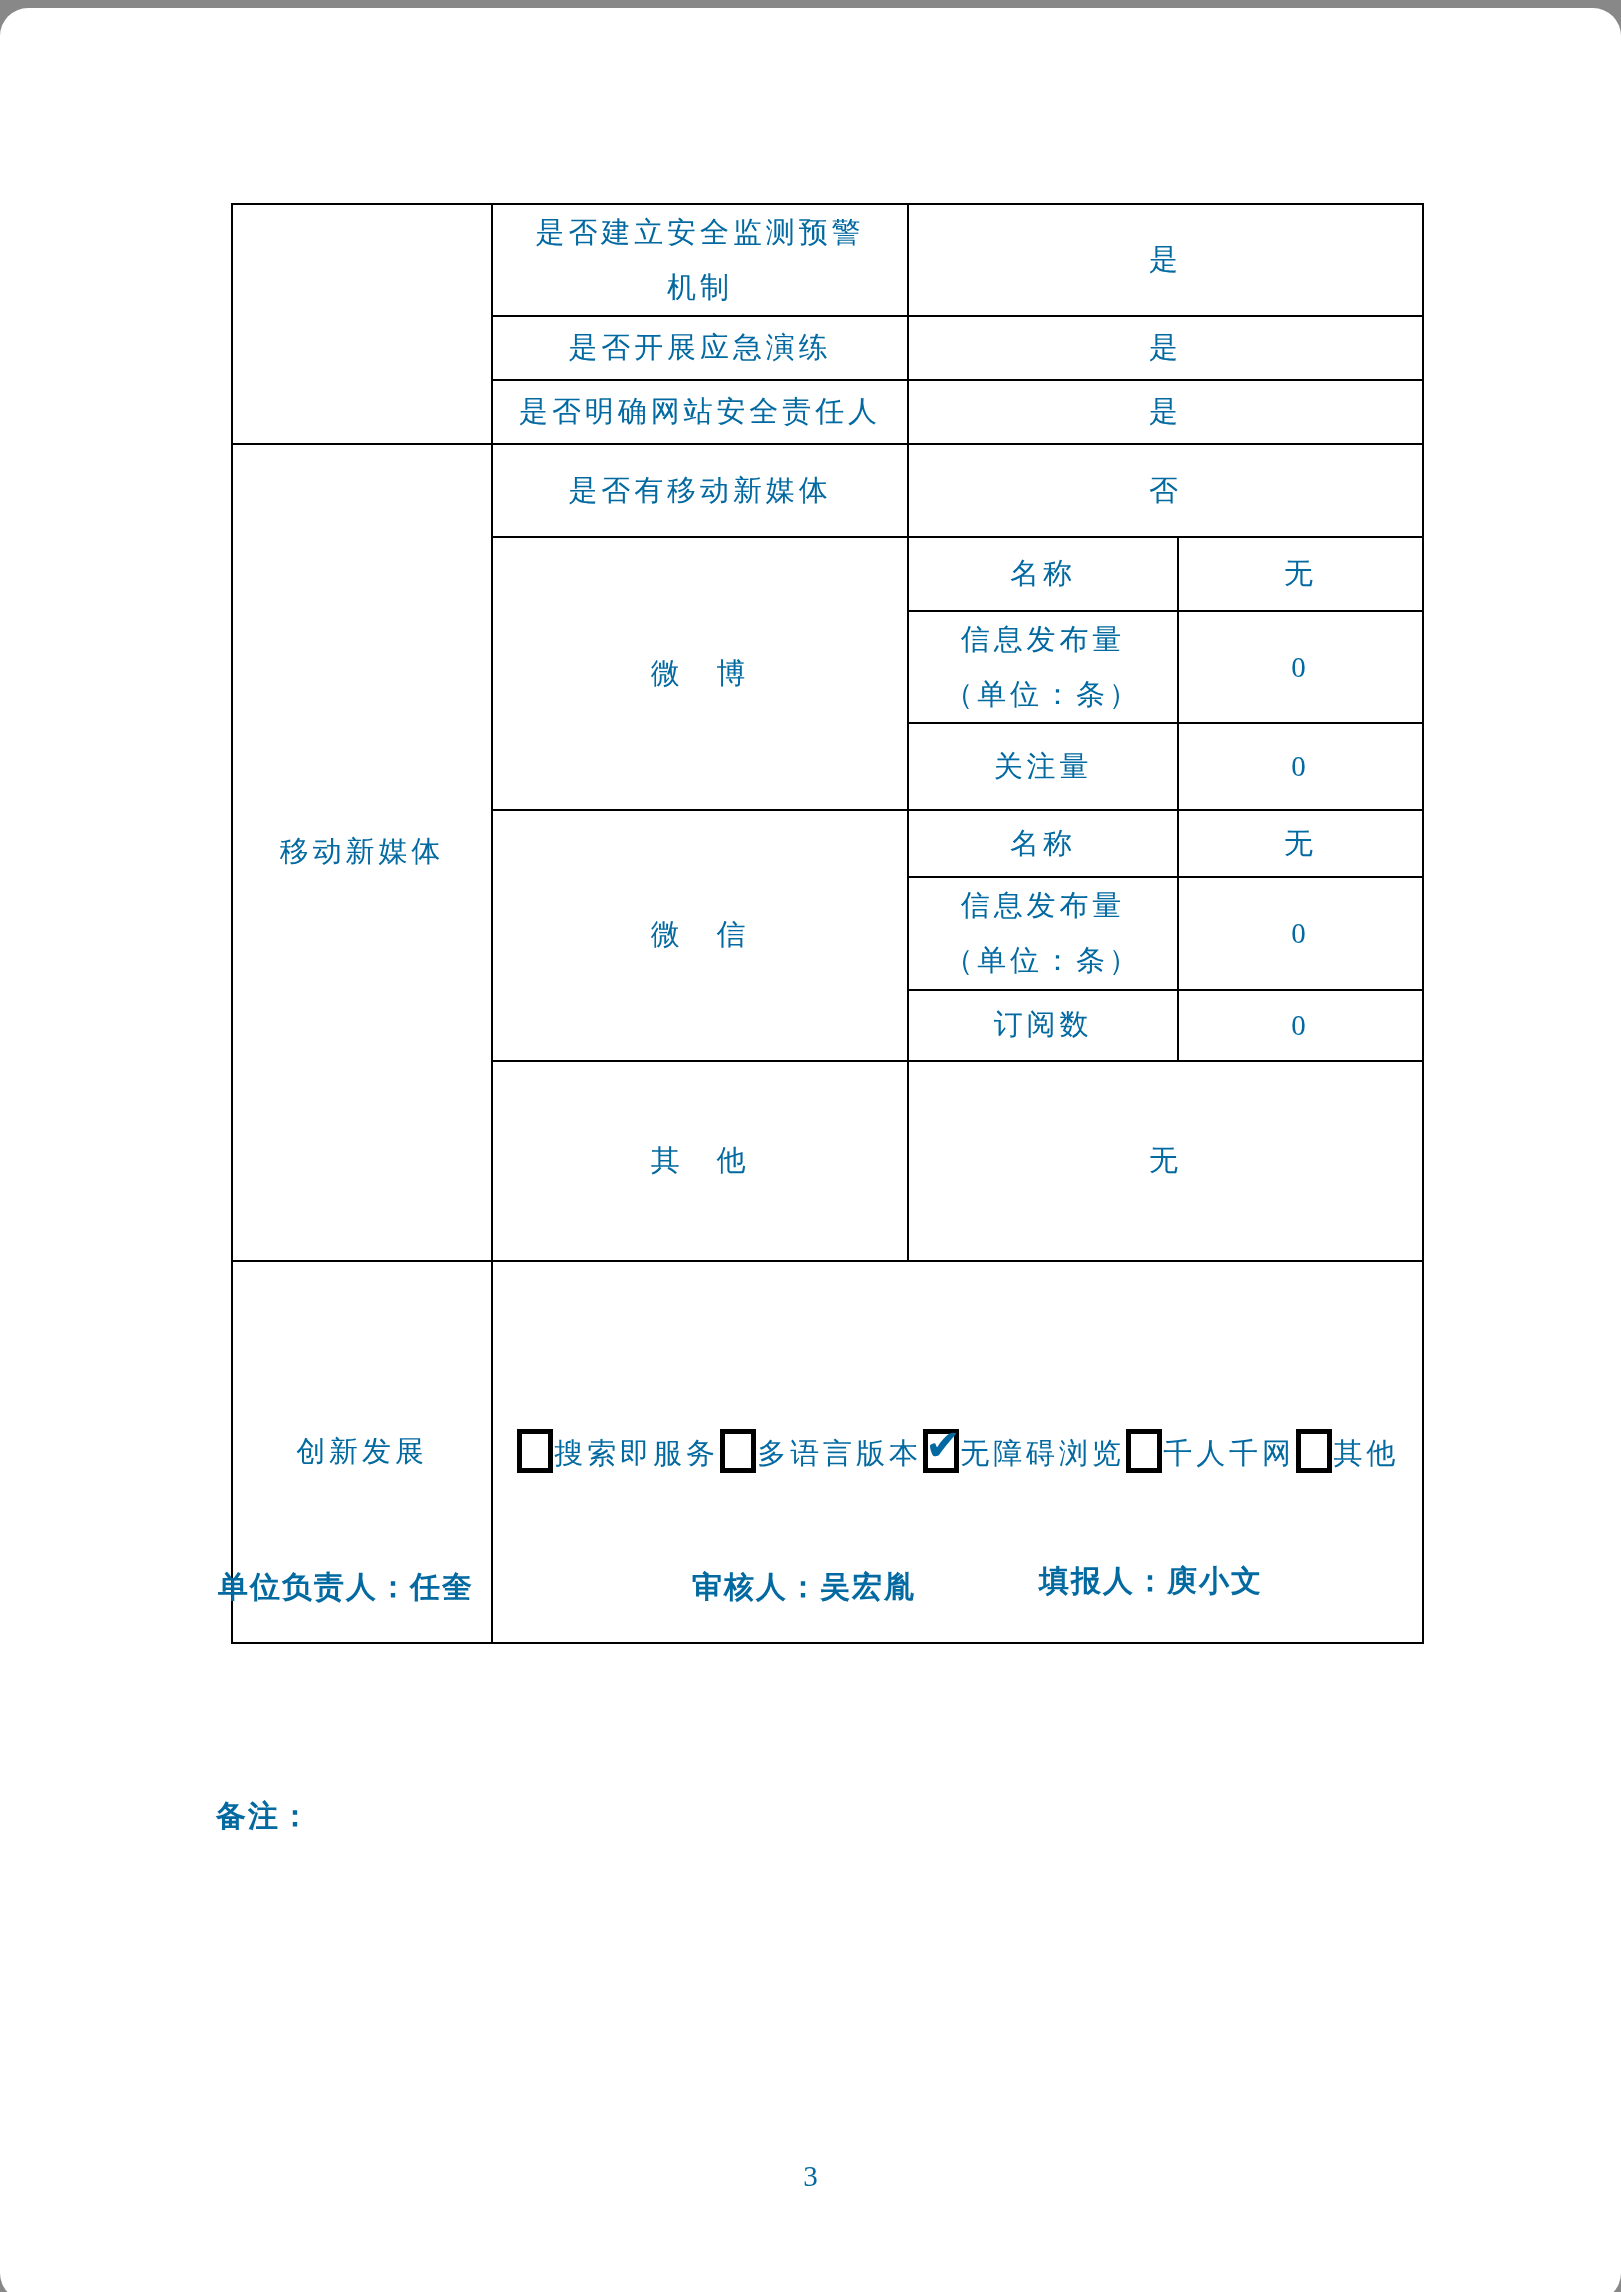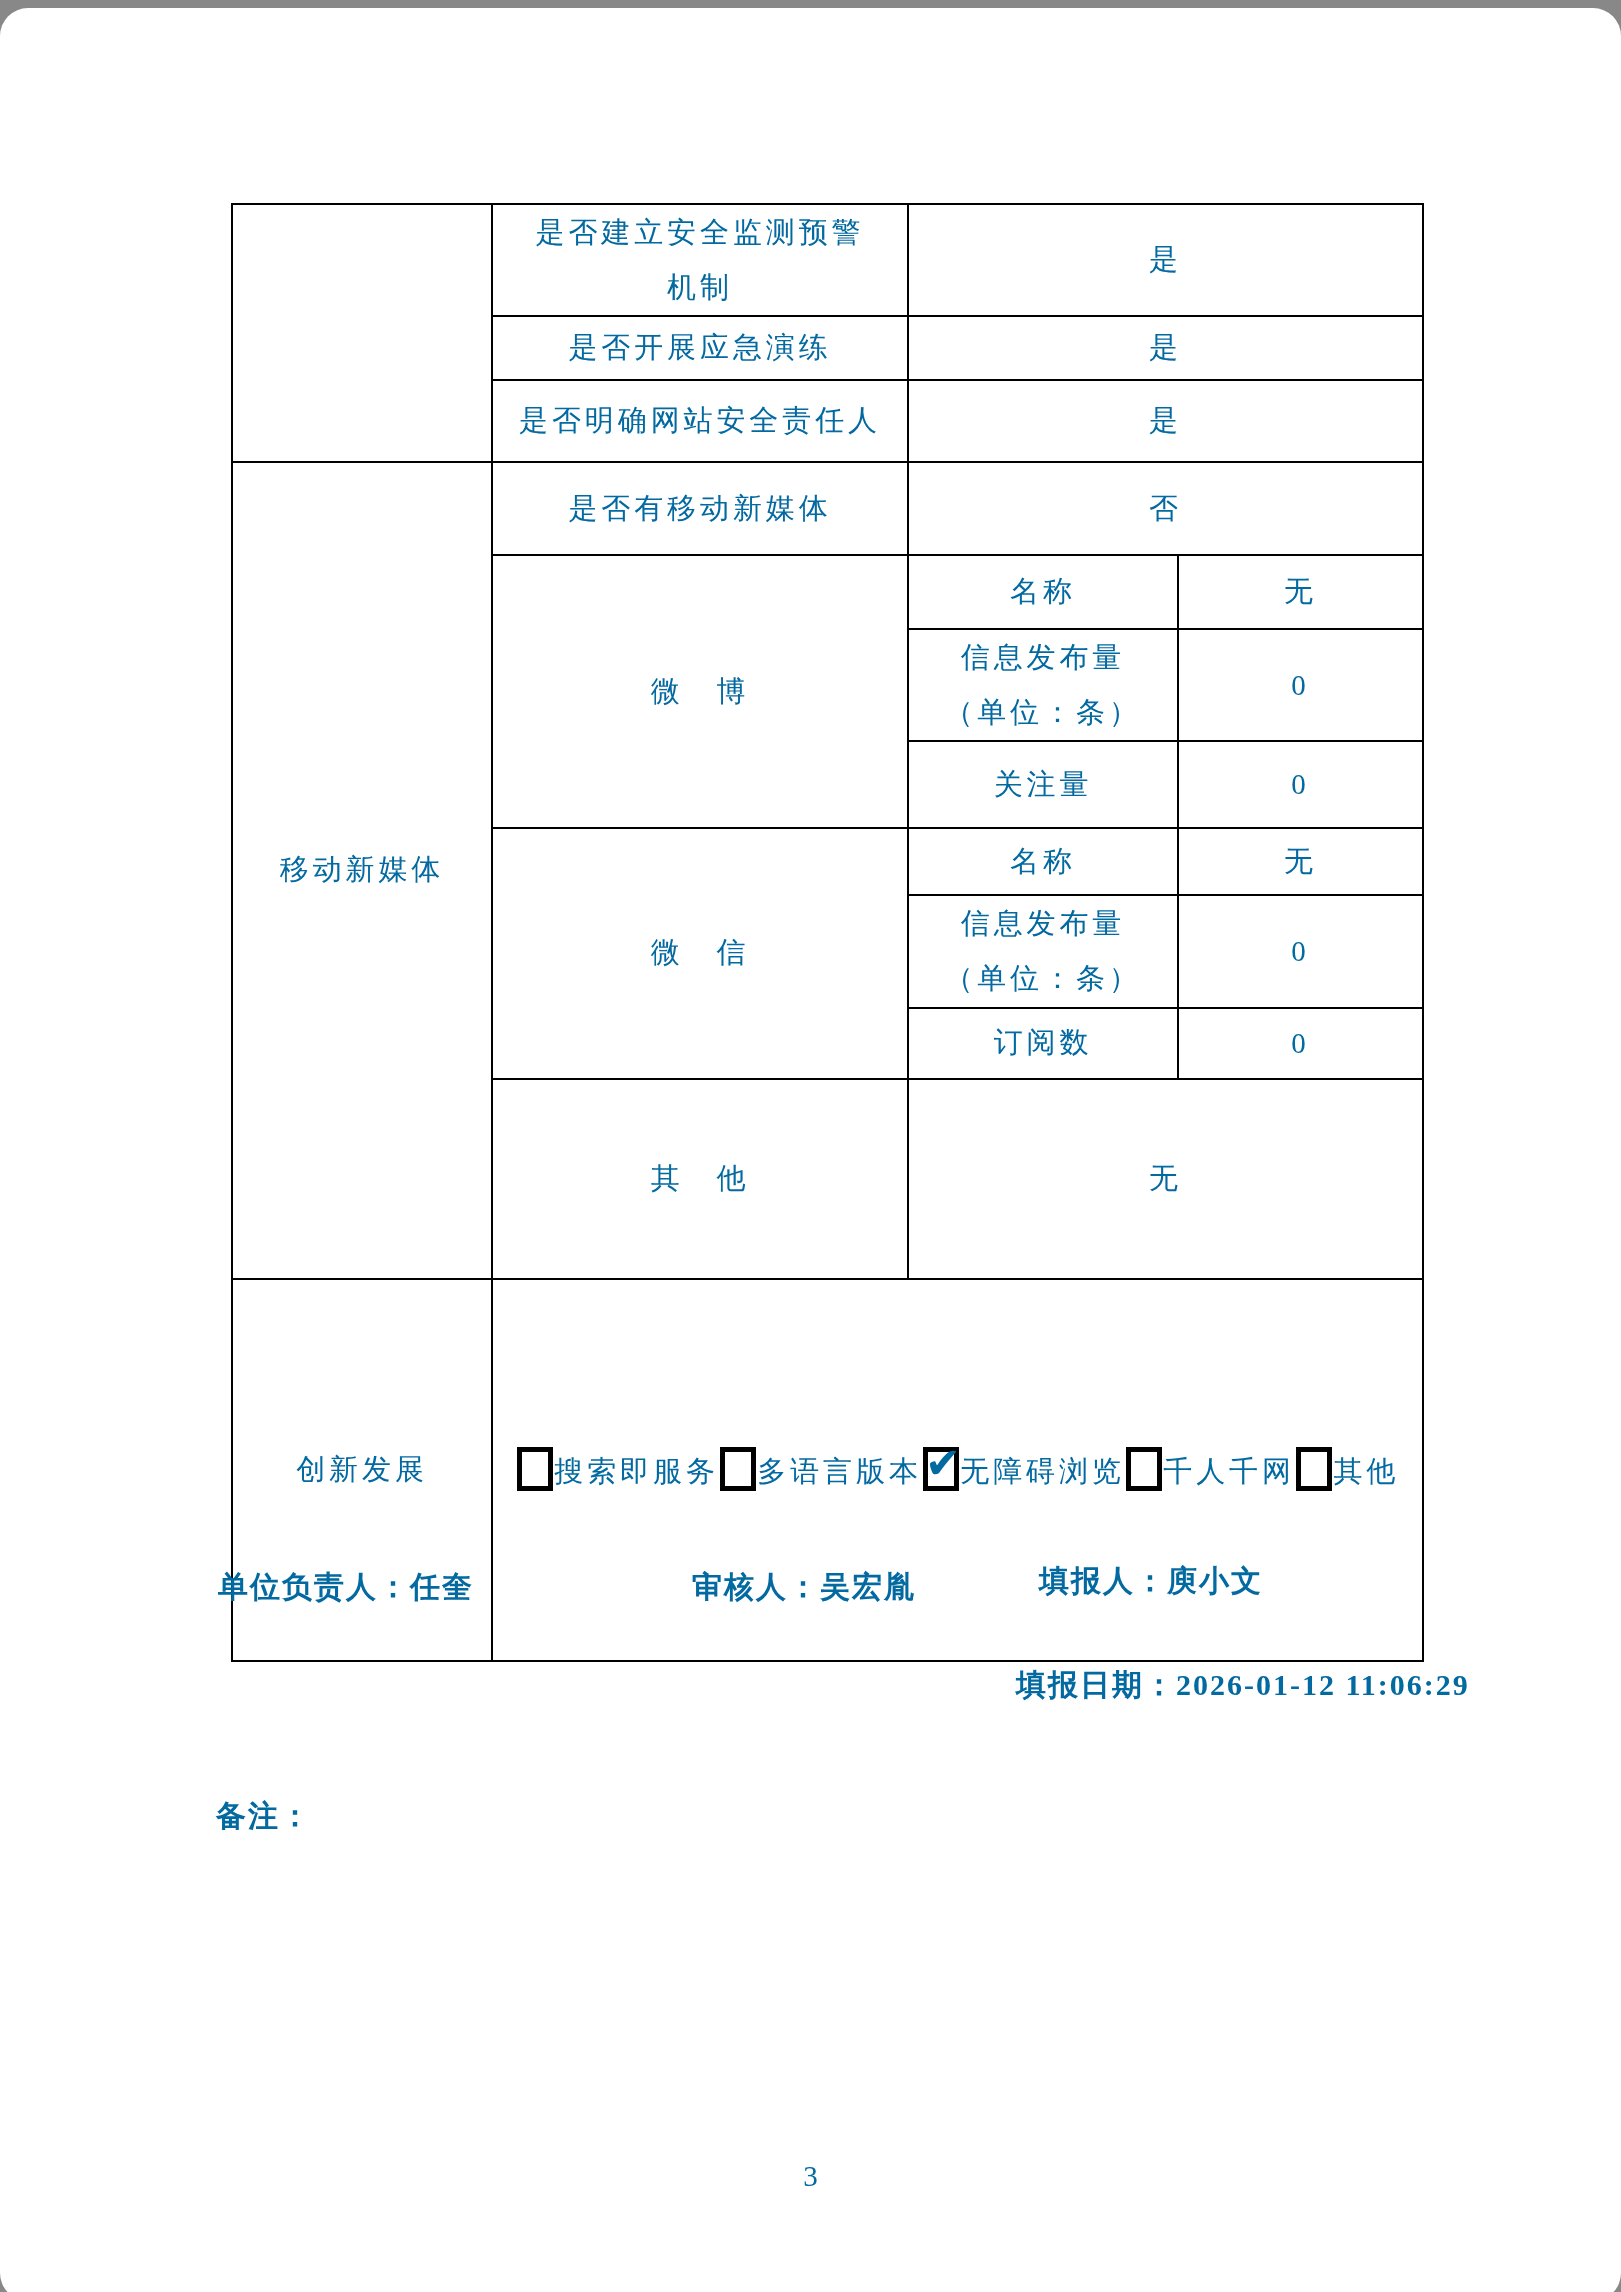--- a/index.html
+++ b/index.html
@@ -21,21 +21,21 @@
   }
   table.report td{
     border:2px solid #000;
     text-align:center;
     vertical-align:middle;
     font-size:29px;
     letter-spacing:3.9px;
     padding:0 3.9px;
   }
   td.pre{white-space:pre-line;line-height:1.9;}
-  .r1{height:101px;} .r2{height:64px;} .r3{height:82px;} .r4{height:93px;}
+  .r1{height:101px;} .r2{height:64px;} .r3{height:64px;} .r4{height:93px;}
   .r5{height:74px;}  .r6{height:100px;} .r7{height:87px;} .r8{height:67px;}
   .r9{height:100px;} .r10{height:71px;} .r11{height:200px;} .r12{height:382px;}
   td.innov-cell{letter-spacing:1px;padding:0;}
   .cb{
     display:inline-block;
     width:26.5px;height:34px;
     border:5.9px solid #000;
     vertical-align:-9.8px;
     margin:0 1px;
     position:relative;
@@ -142,19 +142,18 @@
         <span><span class="cb"></span><span>搜索即服务</span></span><span><span class="cb"></span><span>多语言版本</span></span><span><span class="cb checked"></span><span>无障碍浏览</span></span><span><span class="cb"></span><span>千人千网</span></span><span><span class="cb"></span><span>其他</span></span>
       </td>
     </tr>
   </tbody>
     </table>
 
   <div class="footer-item" style="left:218px;top:1559px;">单位负责人：任奎</div>
   <div class="footer-item" style="left:692px;top:1559px;">审核人：吴宏胤</div>
   <div class="footer-item" style="left:1039px;top:1553px;">填报人：庾小文</div>
 
-  <div class="footer-item" style="left:1016px;top:1657px;">填报日期：2026-01-12 11:06:29</div>
 
   <div class="footer-item" style="left:216px;top:1788px;">备注：</div>
 
   <div class="pagenum" style="top:2152px;">3</div>
 </div>
 
 
 </body></html>

